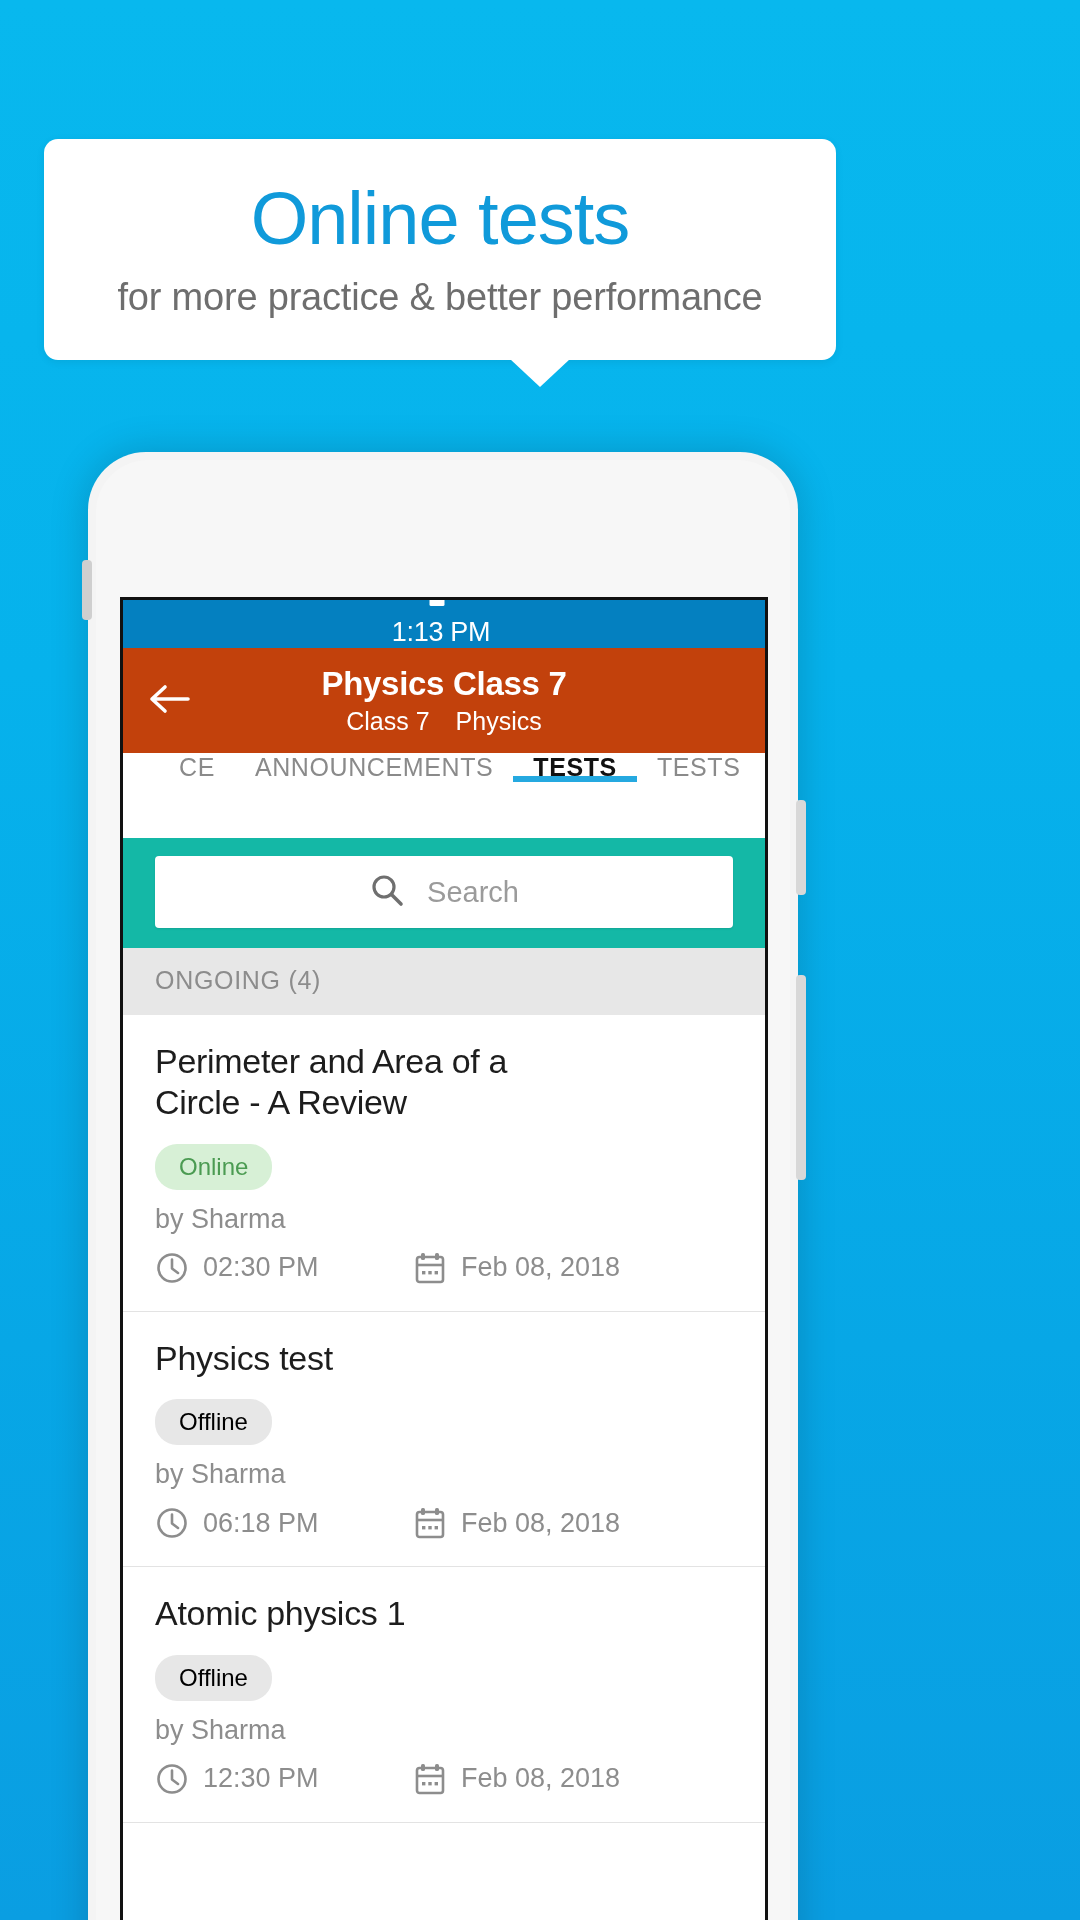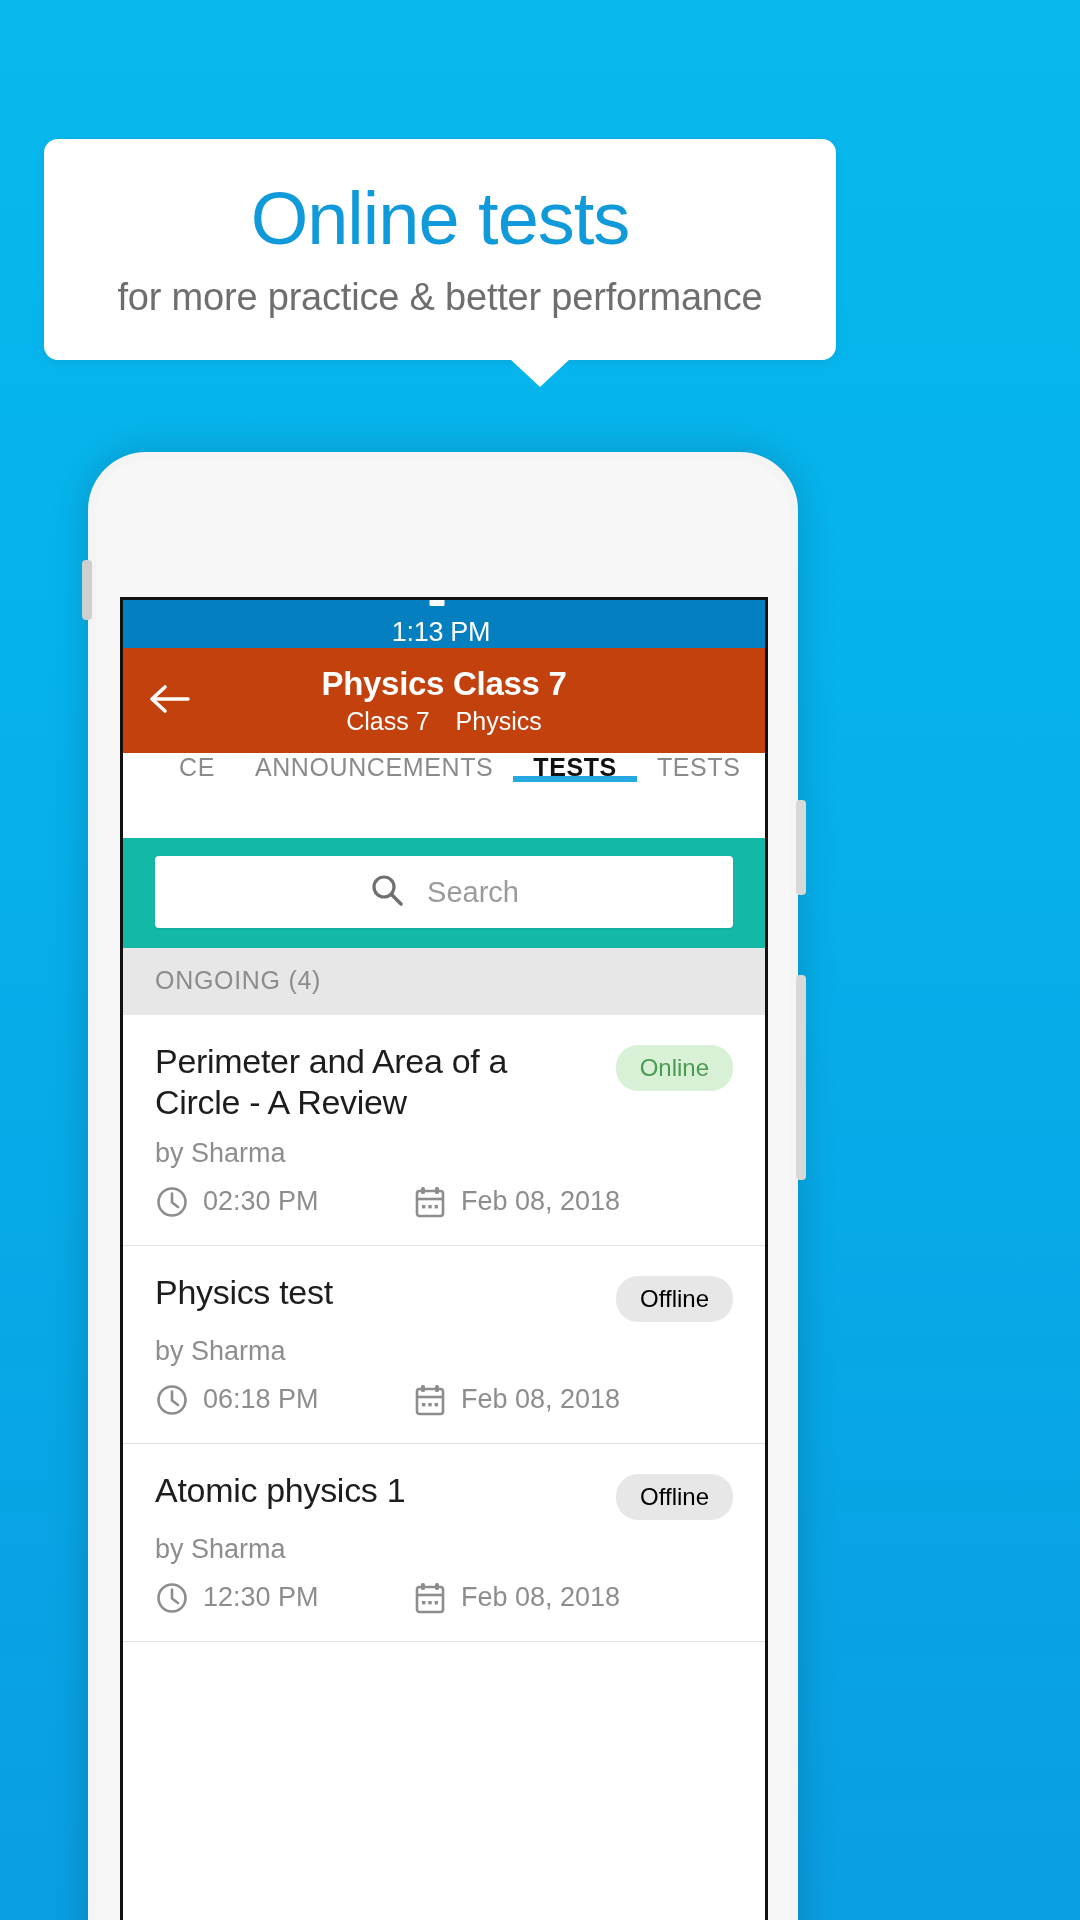--- a/index.html
+++ b/index.html
@@ -137,21 +137,21 @@
   #section-header{
     background:#e7e7e7; padding:18px 32px 20px 32px;
     font-size:25px; color:#8c8c8c; letter-spacing:.7px;
   }
 
   
   .card{
     background:#fff; padding:26px 32px 26px 32px;
     border-bottom:1px solid #e3e3e3; position:relative;
   }
-  .card-top{ display:flex; align-items:flex-start; justify-content:space-between; gap:16px;}
+  .card-top{ display:flex; align-items:flex-start; justify-content:space-between; gap:16px;flex-direction:column;}
   .card-title{
     font-size:34px; color:#1d1d1d; font-weight:400; line-height:1.22;
     letter-spacing:-.3px; max-width:420px;
   }
   .badge{
     flex:0 0 auto; border-radius:22px; padding:9px 24px;
     font-size:24px; white-space:nowrap; margin-top:4px;
   }
   .badge.online{ background:#d7f0d6; color:#4b9b52; }
   .badge.offline{ background:#e7e7e7; color:#000000;text-align:right; }

